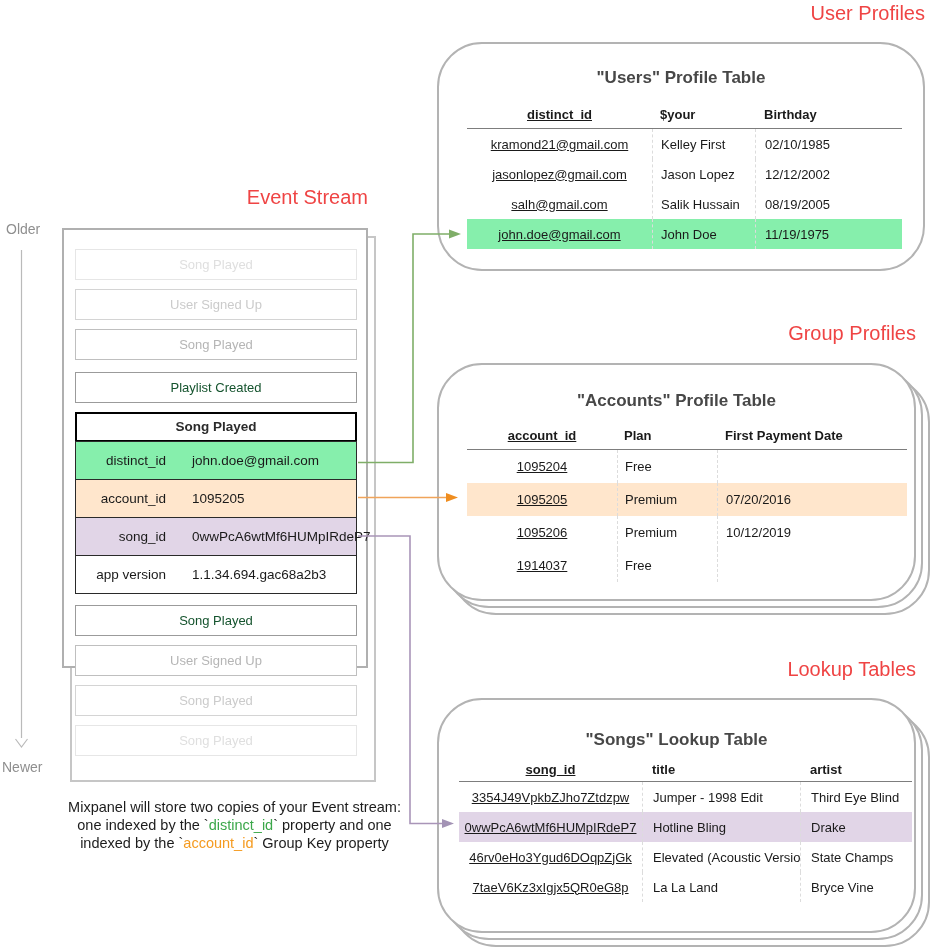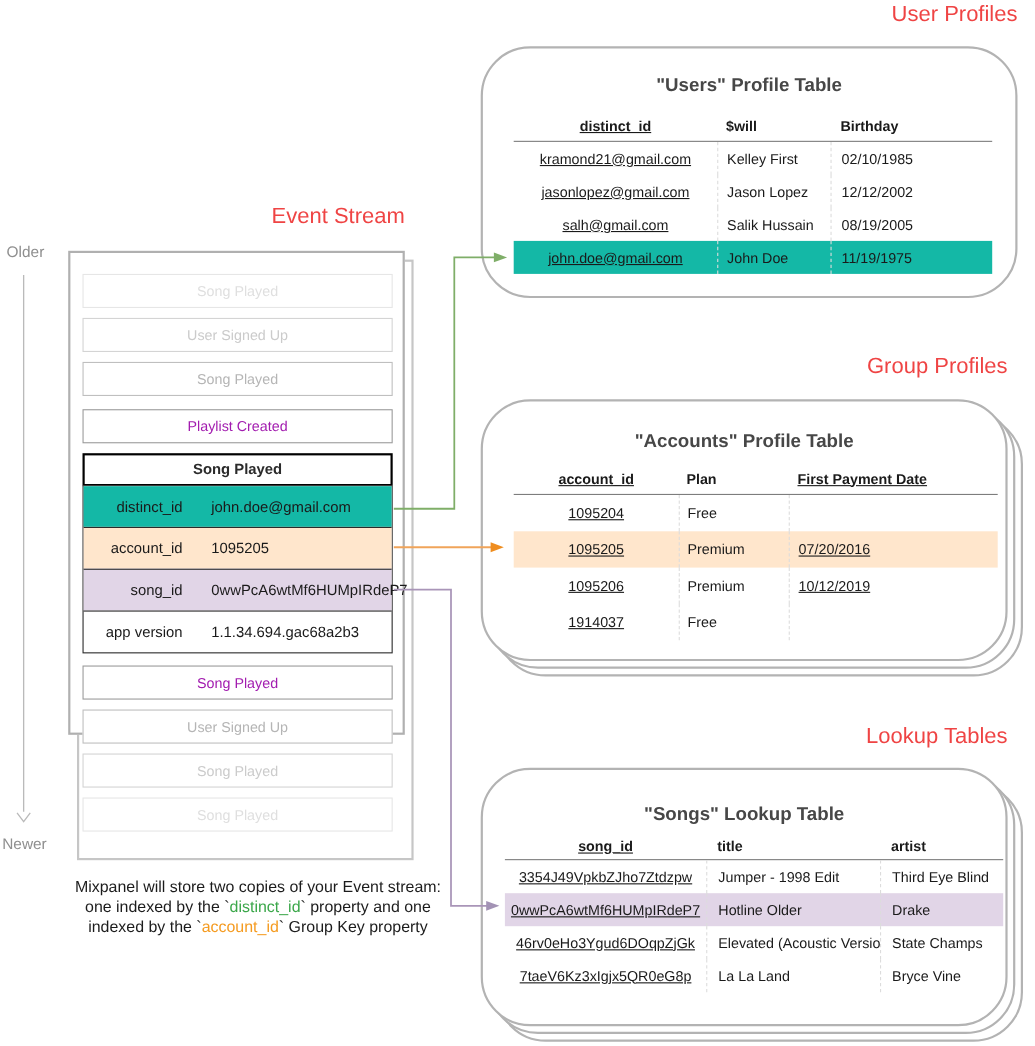--- a/index.html
+++ b/index.html
@@ -22,41 +22,41 @@
   }
   .es-main {
     position:absolute; left:62px; top:228px; width:306px; height:440px;
     background:#fff; border:2px solid #b0b0b0; box-sizing:border-box;
   }
   .es-event {
     position:absolute; left:11px; width:282px; height:31px;
     box-sizing:border-box; border:1px solid #999;
     font-size:13px; text-align:center; line-height:29px; background:#fff;
   }
-  .fade-1 { border-color:#9b9b9b; color:#a21caf; }
+  .fade-1 { border-color:#9b9b9b; color:#14532d; }
   .fade-2 { border-color:#bfbfbf; color:#b5b5b5; }
   .fade-3 { border-color:#d4d4d4; color:#cbcbcb; }
   .fade-4 { border-color:#e6e6e6; color:#dfdfdf; }
 
   .focus-header {
     position:absolute; left:11px; top:182px; width:282px; height:30px;
     box-sizing:border-box; border:2px solid #000; background:#fff;
     font-size:13.5px; font-weight:bold; color:#2b2b2b;
     text-align:center; line-height:26px;
   }
   .focus-props {
     position:absolute; left:11px; top:211px; width:282px;
     box-sizing:border-box; border:1px solid #2a2a2a; background:#fff;
   }
   .prop-row { height:37px; display:flex; align-items:center; font-size:13.5px; }
   .prop-row + .prop-row { border-top:1px solid #2a2a2a; }
   .pkey { width:90px; text-align:right; flex:none; }
   .pval { margin-left:26px; white-space:nowrap; }
 
-  .hl-green  { background:#14b8a6; }
+  .hl-green  { background:#86efac; }
   .hl-orange { background:#ffe6cc; }
   .hl-purple { background:#e1d5e7; }
 
   
   .caption {
     position:absolute; left:37px; top:798px; width:395px;
     font-size:14.5px; line-height:18px; text-align:center; color:#1c1c1c;
   }
   .cap-green  { color:#3ba74a; }
   .cap-orange { color:#f59b20; }
@@ -83,21 +83,21 @@
   .ut .trow  { height:30px; }
   .ut .c1 { width:185px; }
   .ut .c2 { width:103px; padding-left:8px; }
   .ut .c3 { width:147px; padding-left:9px; }
 
   
   .at .thead { height:28px; }
   .at .trow  { height:33px; }
   .at .c1 { width:150px; }
   .at .c2 { width:100px; padding-left:7px; }
-  .at .c3 { width:190px; padding-left:8px;text-decoration:underline; }
+  .at .c3 { width:190px; padding-left:8px; }
 
   
   .st .thead { height:24px; }
   .st .trow  { height:30px; }
   .st .c1 { width:183px; }
   .st .c2 { width:158px; padding-left:10px; }
   .st .c3 { width:112px; padding-left:10px; }
 
   #wires { position:absolute; left:0; top:0; z-index:50; pointer-events:none; }
 </style>
@@ -151,21 +151,21 @@
     <span>indexed by the `</span><span class="cap-orange">account_id</span><span>` Group Key property</span>
   </div>
 
   <div class="sec-title" style="left:437px; top:2px; width:488px;">User Profiles</div>
 
   <div class="card" style="left:437px; top:42px; width:488px; height:229px;">
     <div class="card-title" style="top:24px;">"Users" Profile Table</div>
     <div class="ptable ut" style="left:28px; top:56px; width:435px;">
       <div class="thead">
         <div class="tcell c1 center u">distinct_id</div>
-        <div class="tcell c2">$will</div>
+        <div class="tcell c2">$your</div>
         <div class="tcell c3">Birthday</div>
       </div>
       <div class="trow">
         <div class="tcell c1 center">
             <span class="u">kramond21@gmail.com</span>
           </div>
         <div class="tcell c2 sep">Kelley First</div>
         <div class="tcell c3 sep">02/10/1985</div>
       </div>
       <div class="trow">
@@ -251,21 +251,21 @@
         <div class="tcell c1 center">
             <span class="u">3354J49VpkbZJho7Ztdzpw</span>
           </div>
         <div class="tcell c2 sep">Jumper - 1998 Edit</div>
         <div class="tcell c3 sep">Third Eye Blind</div>
       </div>
       <div class="trow hl-purple">
         <div class="tcell c1 center">
             <span class="u">0wwPcA6wtMf6HUMpIRdeP7</span>
           </div>
-        <div class="tcell c2 sep">Hotline Older</div>
+        <div class="tcell c2 sep">Hotline Bling</div>
         <div class="tcell c3 sep">Drake</div>
       </div>
       <div class="trow">
         <div class="tcell c1 center">
             <span class="u">46rv0eHo3Ygud6DOqpZjGk</span>
           </div>
         <div class="tcell c2 sep">Elevated (Acoustic Version)</div>
         <div class="tcell c3 sep">State Champs</div>
       </div>
       <div class="trow">

